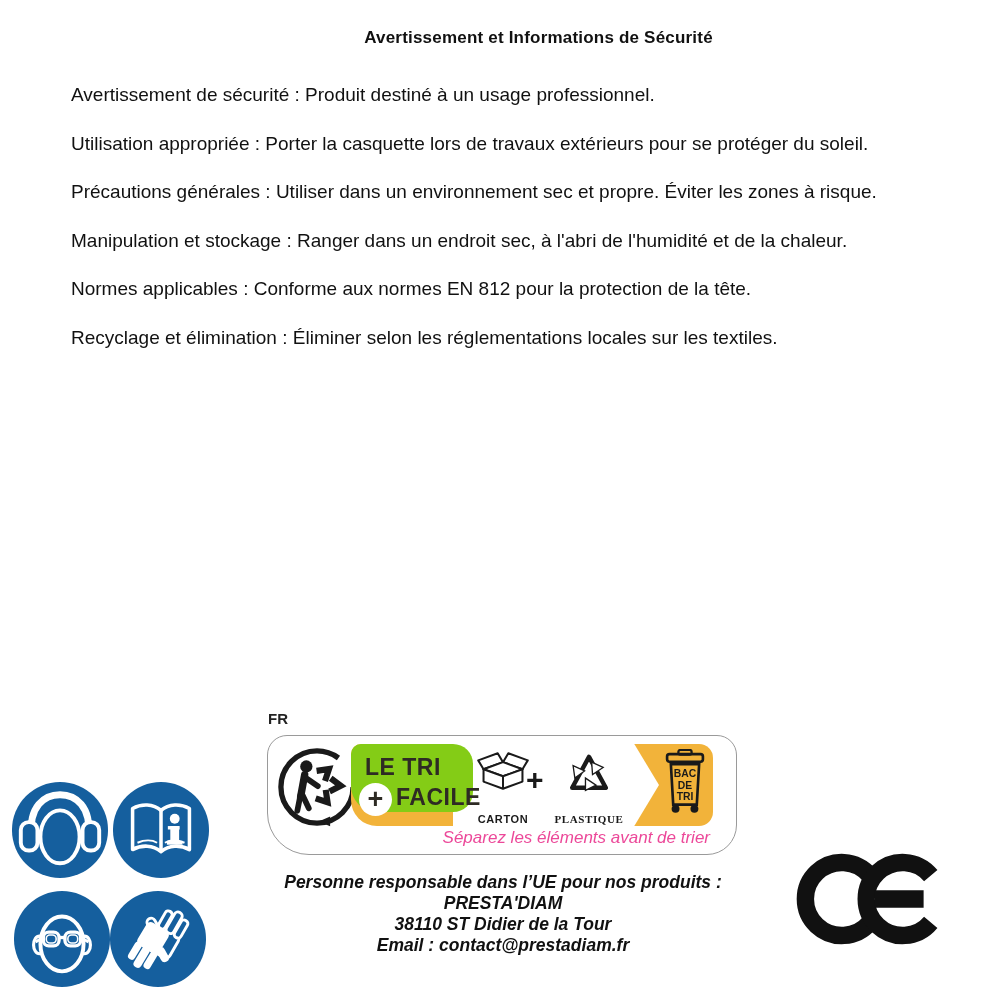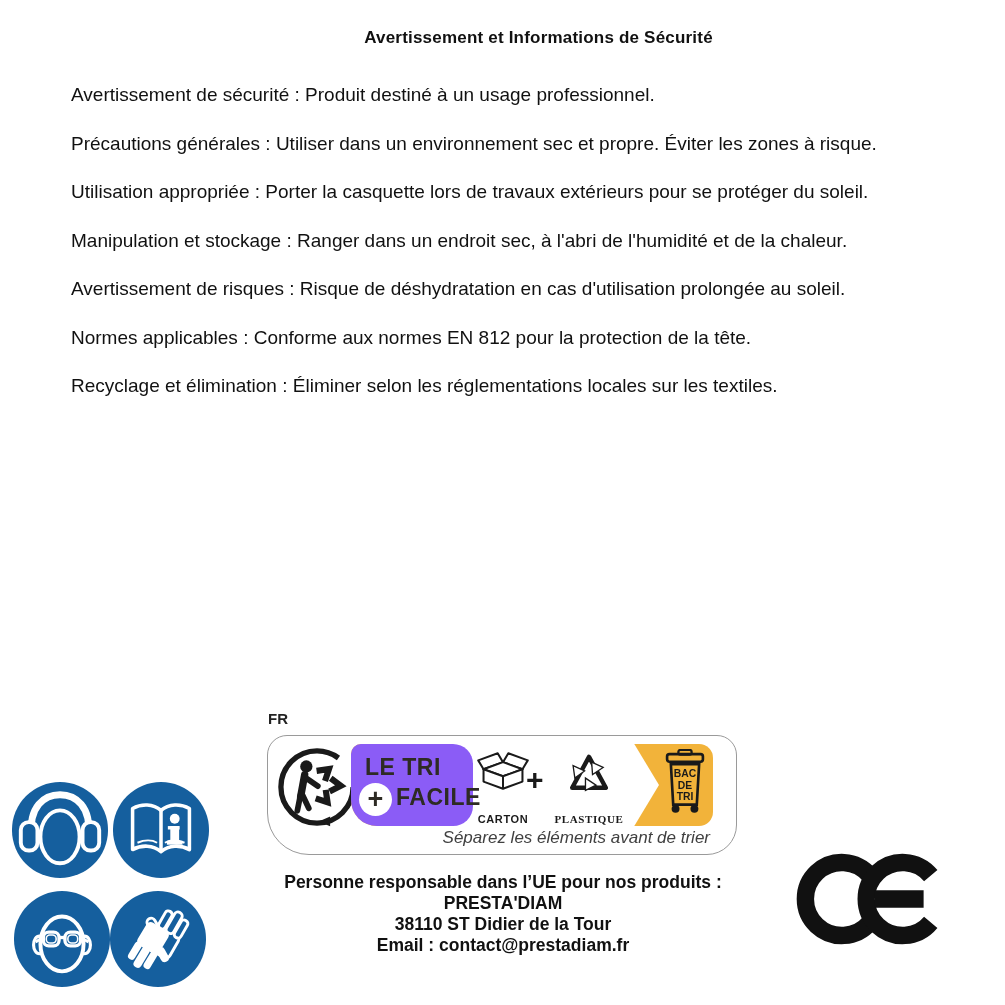--- a/index.html
+++ b/index.html
@@ -23,54 +23,53 @@
     position:absolute;left:267px;top:735px;width:470px;height:120px;background:#fff;
     border:1.5px solid #9a9a9a;border-radius:20px 20px 30px 42px;box-sizing:border-box;
   }
   .triman-symbol{position:absolute;left:8px;top:10px;}
   .yellow-band{position:absolute;left:83px;top:8px;width:362px;height:82px;background:#F2B33A;border-radius:10px 14px 14px 26px;}
   .white-arrow{
     position:absolute;left:185px;top:8px;width:206px;height:82px;background:#ffffff;
     clip-path:polygon(0 0,88% 0,100% 50%,88% 100%,0 100%);
   }
   .slogan-bubble{
-    position:absolute;left:83px;top:8px;width:122px;height:82px;background:#8b5cf6;
+    position:absolute;left:83px;top:8px;width:122px;height:68px;background:#84cc16;
     border-radius:10px 20px 20px 26px;color:#2e2b24;
   }
   .slogan-l1{position:absolute;left:14px;top:10px;font-size:23px;font-weight:800;letter-spacing:.5px;}
   .plus-circle{
     position:absolute;left:8px;top:39px;width:33px;height:33px;background:#fff;border-radius:50%;
     text-align:center;line-height:33px;font-size:27px;font-weight:800;color:#2e2b24;
   }
   .slogan-l2{position:absolute;left:45px;top:40px;font-size:23px;font-weight:800;letter-spacing:.5px;}
   .material{position:absolute;top:12px;width:70px;text-align:center;}
   .material .mat-label{display:block;margin-top:15px;font-size:11px;font-weight:bold;letter-spacing:.6px;color:#1a1a1a;}
   .mat-carton{left:200px;}
   .mat-plastique{left:286px;font-family:Liberation Serif, serif;}
   .mat-plus{position:absolute;left:258px;top:27px;font-size:30px;font-weight:800;color:#1a1a1a;}
   .bin{position:absolute;left:396px;top:13px;}
-  .tagline{position:absolute;right:26px;top:92px;font-size:17px;font-style:italic;color:#404040;white-space:nowrap;}
+  .tagline{position:absolute;right:26px;top:92px;font-size:17px;font-style:italic;color:#ec4899;white-space:nowrap;}
 
   
   .address{position:absolute;left:238px;top:872px;width:530px;text-align:center;font-weight:bold;font-size:17.5px;line-height:21px;color:#111;}
-  .address div{white-space:nowrap;}
+  .address div{white-space:nowrap;font-style:italic;}
 
   .ce{position:absolute;left:795px;top:853px;}
 </style>
 </head>
 <body>
 
 <div class="title">Avertissement et Informations de Sécurité</div>
 
 <div class="paragraphs">
   <p>Avertissement de sécurité : Produit destiné à un usage professionnel.</p>
+  <p>Utilisation appropriée : Porter la casquette lors de travaux extérieurs pour se protéger du soleil.</p>
   <p>Précautions générales : Utiliser dans un environnement sec et propre. Éviter les zones à risque.</p>
-  <p>Utilisation appropriée : Porter la casquette lors de travaux extérieurs pour se protéger du soleil.</p>
   <p>Manipulation et stockage : Ranger dans un endroit sec, à l'abri de l'humidité et de la chaleur.</p>
-  <p>Avertissement de risques : Risque de déshydratation en cas d'utilisation prolongée au soleil.</p>
   <p>Normes applicables : Conforme aux normes EN 812 pour la protection de la tête.</p>
   <p>Recyclage et élimination : Éliminer selon les réglementations locales sur les textiles.</p>
 </div>
 
 <svg class="picto" style="left:11px;top:781px" width="98" height="98" viewBox="0 0 100 100">
   <circle cx="50" cy="50" r="49" fill="#155F9E"></circle>
   <path d="M21,56 C18,26 34,14 50,14 C66,14 82,26 79,56" stroke="#fff" stroke-width="7" fill="none"></path>
   <ellipse cx="50" cy="57" rx="20" ry="27" fill="#155F9E" stroke="#fff" stroke-width="4"></ellipse>
   <rect x="10" y="42" width="17" height="29" rx="8" fill="#155F9E" stroke="#fff" stroke-width="4"></rect>
   <rect x="73" y="42" width="17" height="29" rx="8" fill="#155F9E" stroke="#fff" stroke-width="4"></rect>

